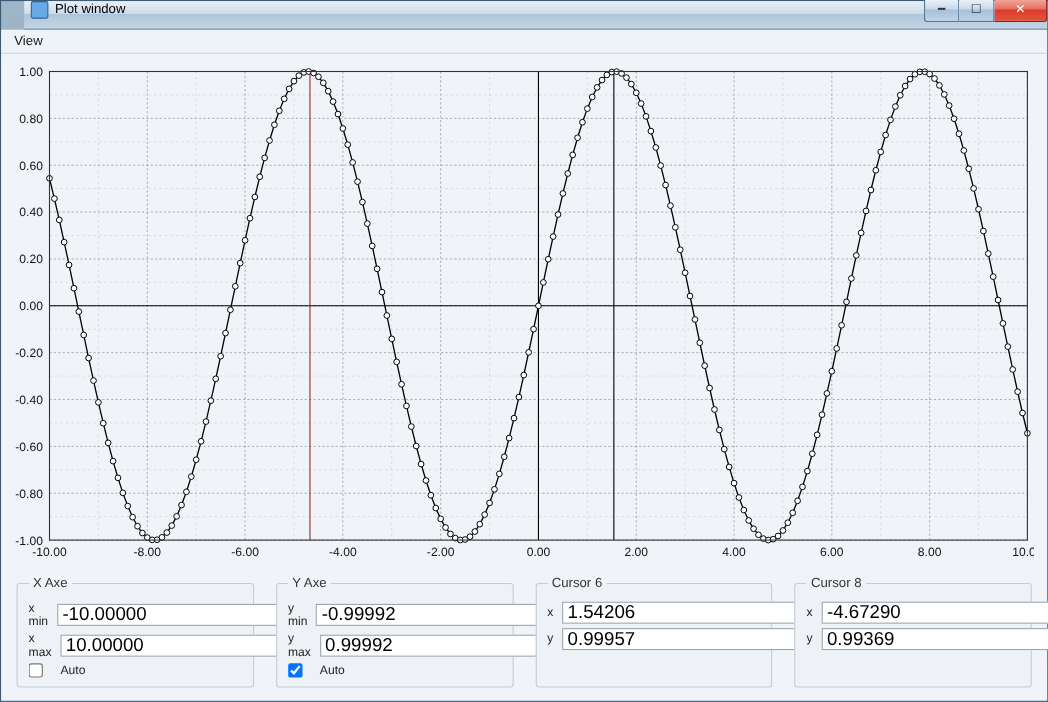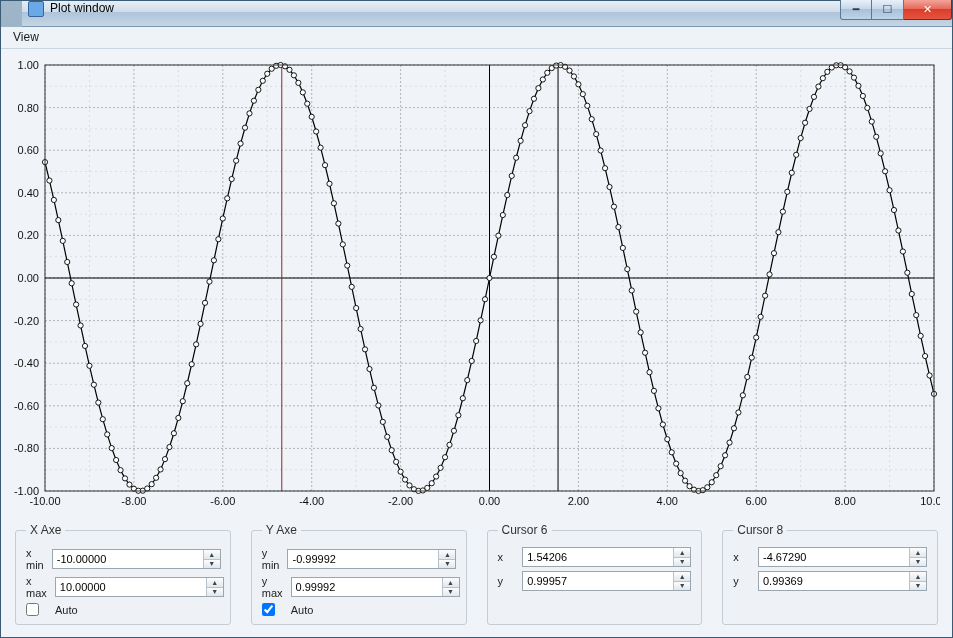--- a/index.html
+++ b/index.html
@@ -156,21 +156,21 @@
     border: 1px solid #9aa7b1;
     background: #ffffff;
     height: 20px;
     box-sizing: border-box;
   }
   .spin input {
     flex: 1 1 auto;
     border: none;
     outline: none;
     font: inherit;
-    font-size: 11px;
+    font-size: 17px;
     padding: 0 4px;
     min-width: 0;
     color: #000;
     background: transparent;
   }
   .spin .arrows {
     width: 16px;
     display: flex;
     flex-direction: column;
     border-left: 1px solid #b7c1c9;

